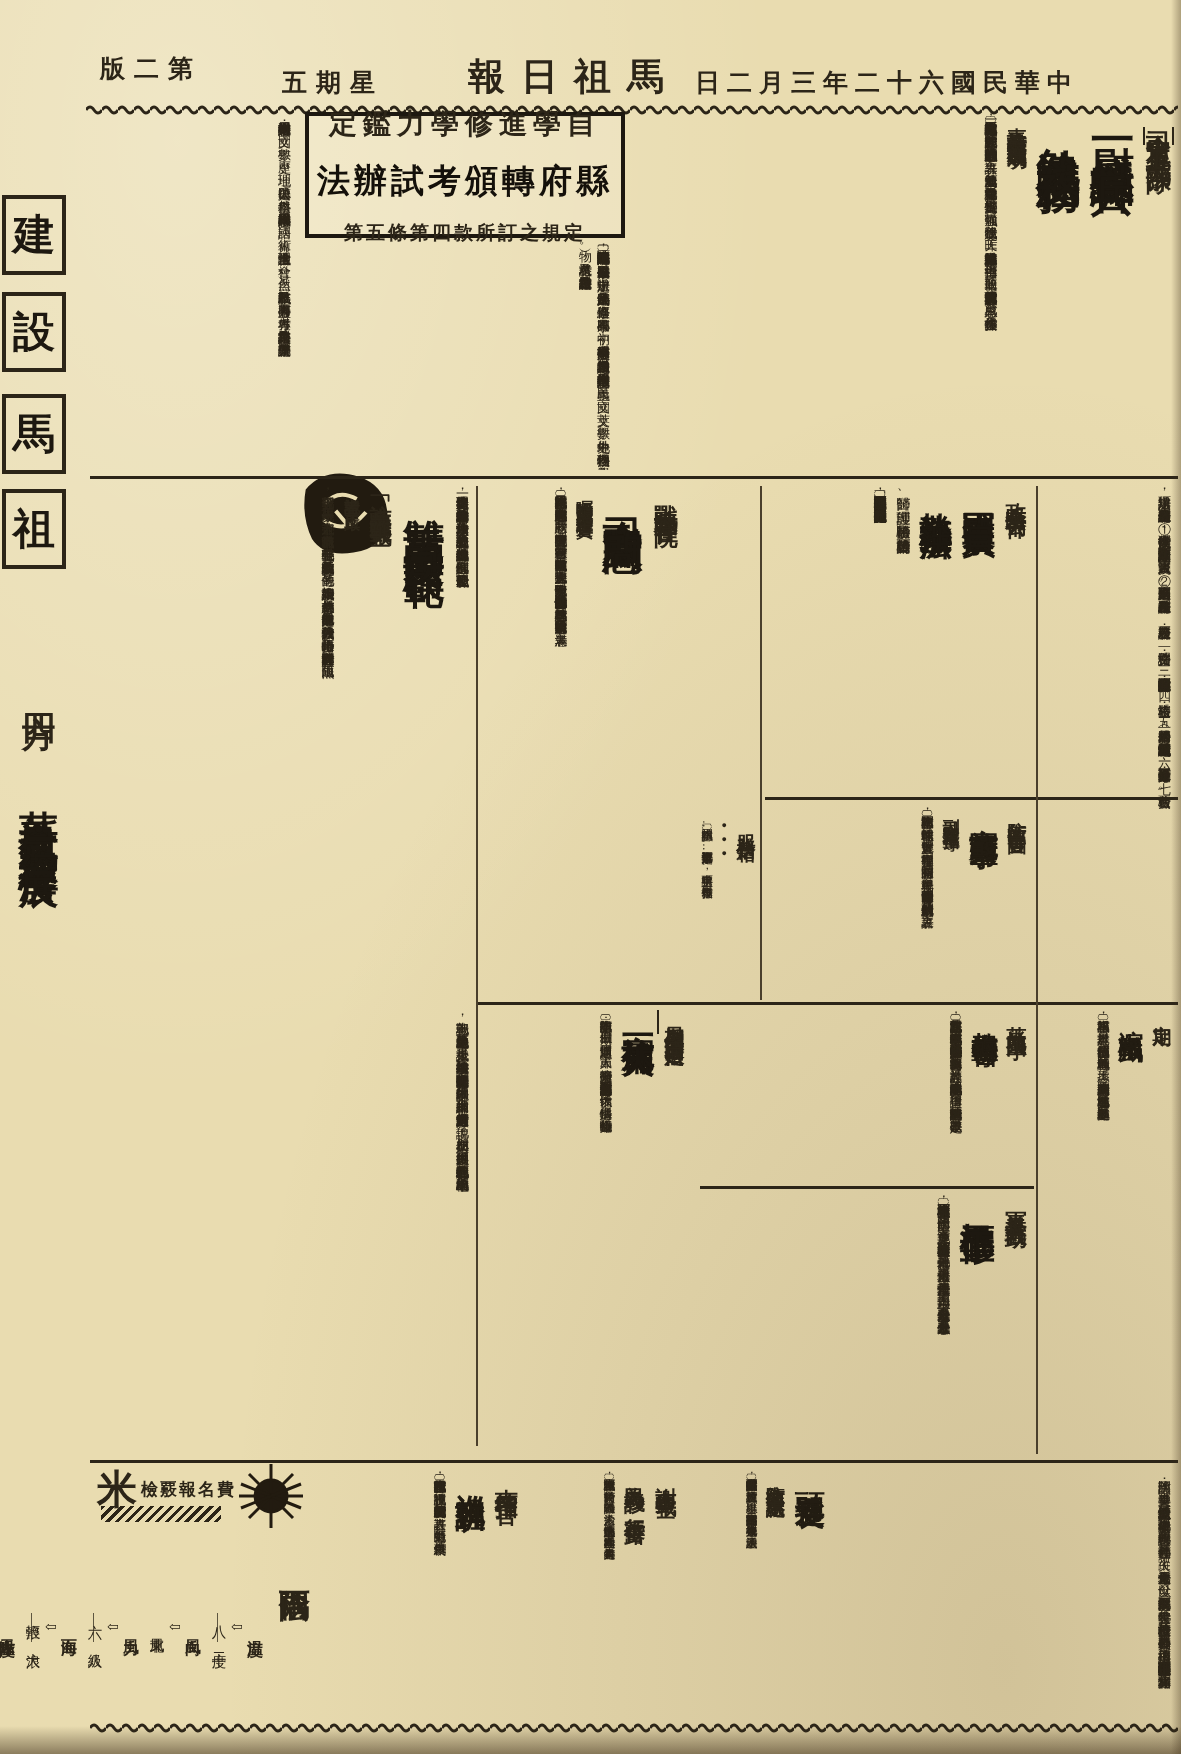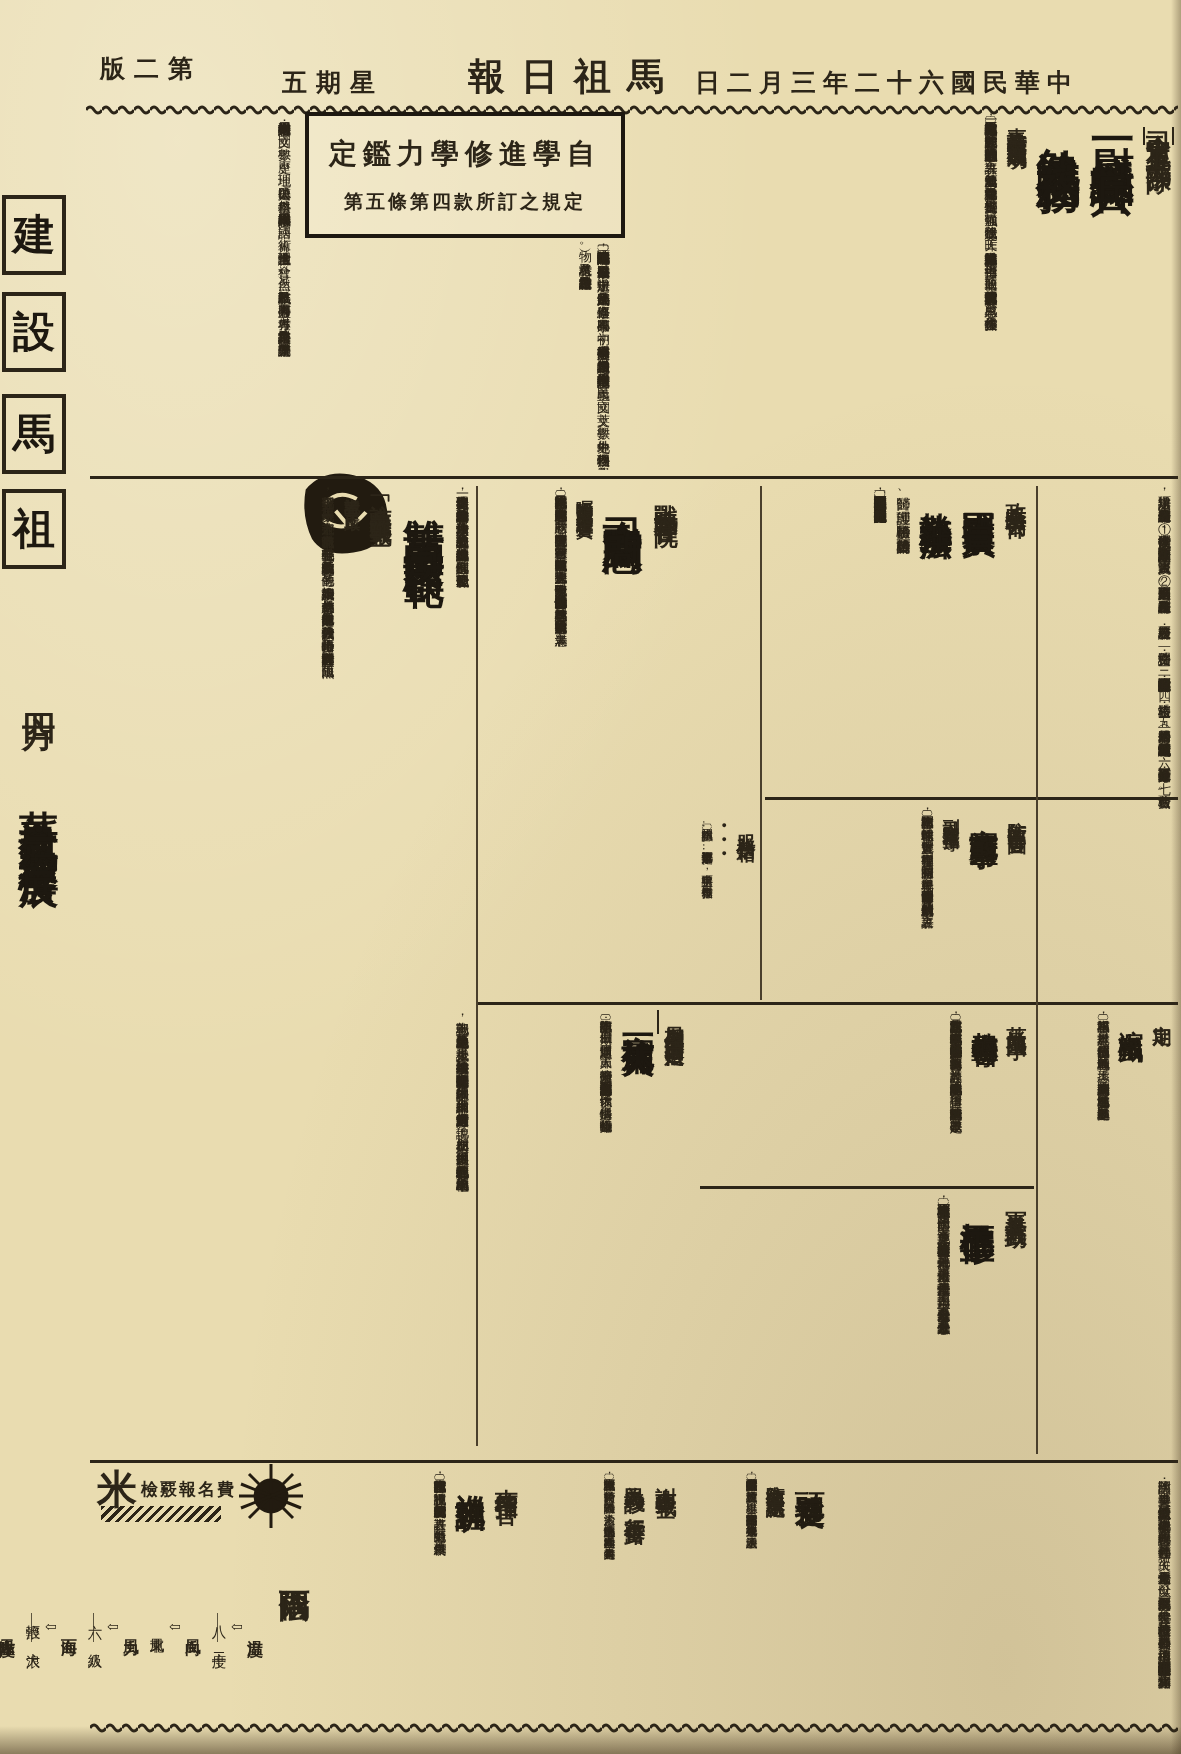--- a/index.html
+++ b/index.html
@@ -88,20 +88,21 @@
       <span>司令官巡視</span><span class="knum">五七七九</span><span>部隊</span>
     </div>
     <div class="h-xxl">慰一綫據點官兵</div>
     <div class="h-xxl">勉達成交賦任務</div>
     <div class="sub">嘉許教育示範演習極為成功</div>
     <div class="body" style="height:356px">〔本報訊〕司令官昨日親往五七七九部隊第一線據點巡視，慰問戍守艱苦地區的官兵，對堅強的戰備和昂揚的鬭志，至表嘉許，並頒發加菜金獎勉。司令官並勉勵第一線官兵，應特別提高警覺，加強戰備，達成交賦任務。昨天，司令官巡視該部第一線據點時，由指揮官引導，聽取簡報，對該部官兵教育示範演習表現非常優異，至感嘉慰，并作指示後離去。</div>
   </div>
 
   <div class="headline-box" style="left:305px;top:112px;width:312px;height:118px">
     <div class="hb1">定鑑力學修進學自</div>
+    <div class="hb2">法辦試考頒轉府縣</div>
     <div class="hb3">第五條第四款所訂之規定</div>
   </div>
   <div class="art v" style="left:305px;top:240px;width:312px;height:230px">
     <div class="body">〔本報訊〕連江縣政府頃轉頒「自學進修學力鑑定考試辦法」，以鼓勵失學國民自學進修。辦法中規定：凡年滿十八足歲之國民，經自學進修，具有國民小學、初中、高中畢業程度同等學力者，均可報名參加學力鑑定考試。高中畢業程度學力鑑定考試科目：三民主義、國文、英文、數學、中外史地、自然學科（物理、化學、生物）。考試及格者，發給學力鑑定考試及格證書。</div>
   </div>
   <div class="art v" style="left:92px;top:112px;width:206px;height:358px">
     <div class="body">初中畢業程度學力鑑定考試科目：國文、數學、歷史、地理、公民與道德、自然學科；國民小學畢業程度考試科目：國語、算術、常識（含生活倫理、社會、自然）。私塾及民教班結業，具有同等學力者，亦可報考，其學力鑑定及格證書，可作升學就業之證明。</div>
   </div>
 
   <div class="stamp" style="left:300px;top:470px;width:92px;height:88px">

